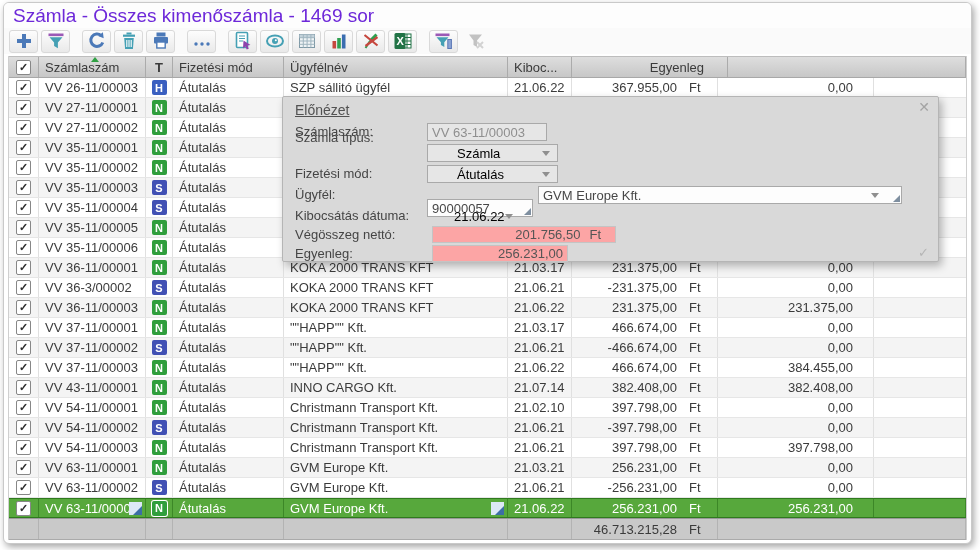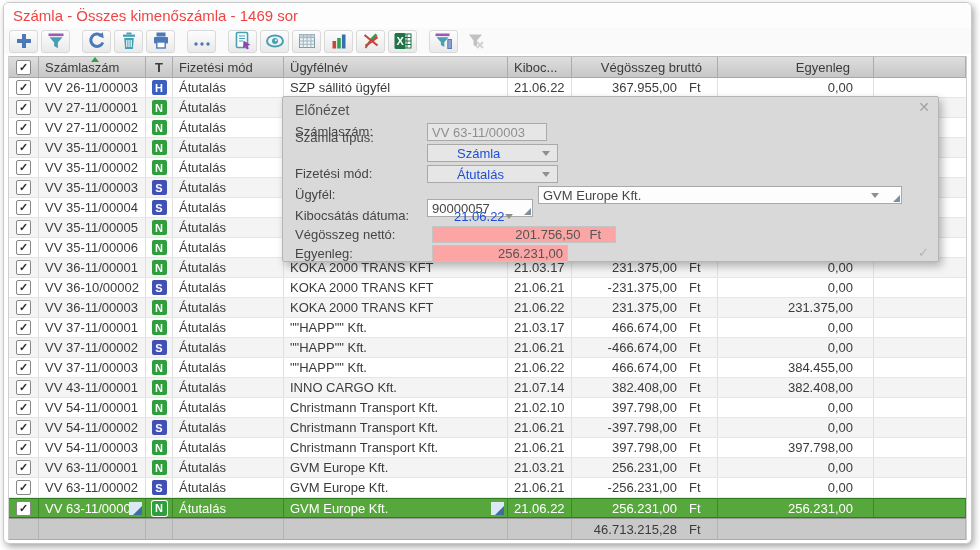--- a/index.html
+++ b/index.html
@@ -1,20 +1,20 @@
 <!DOCTYPE html>
 <html><head>
 <meta charset="utf-8">
 <style>
   html,body{margin:0;padding:0;width:980px;height:550px;background:#fff;overflow:hidden;
     font-family:"Liberation Sans",sans-serif;}
   .window{position:absolute;left:3px;top:2px;width:967px;height:540px;background:#fff;
     border:1px solid #c9c9c9;border-radius:6px;box-shadow:2px 3px 7px rgba(0,0,0,.35);overflow:hidden;}
   
-  .titlebar{height:25px;line-height:26px;padding-left:9px;font-size:15px;color:#ef4444;background:#fdfdfd;}
+  .titlebar{height:25px;line-height:26px;padding-left:9px;font-size:19px;color:#6d28d9;background:#fdfdfd;}
   
   .toolbar{height:26px;display:flex;align-items:center;padding-left:5px;gap:3px;background:#fafafa;}
   .tbtn{width:29px;height:23px;display:flex;align-items:center;justify-content:center;border-radius:3px;
     background:linear-gradient(#fdfdfd,#e9e9e9);border:1px solid #d9d9d9;box-sizing:border-box;}
   .tbtn.gap{margin-left:9px;}
   .tbtn.disabled{background:transparent;border-color:transparent;}
   .ticon{width:20px;height:20px;display:block;}
   .ticon svg{width:20px;height:20px;display:block;}
   
   .table{margin:2px 4px 0 4px;border-left:1px solid #cfcfcf;border-right:1px solid #cfcfcf;}
@@ -50,34 +50,34 @@
   .chip{position:absolute;right:3px;top:3px;width:13px;height:13px;background:#dce8f6;
     display:flex;align-items:flex-end;justify-content:flex-end;}
   .tri{width:0;height:0;border-left:9px solid transparent;border-bottom:9px solid #3c6ea5;}
   .sortmark{position:absolute;top:0;left:52px;width:0;height:0;border-left:4px solid transparent;
     border-right:4px solid transparent;border-bottom:5px solid #2fa043;}
   .thead .c-gross{justify-content:flex-end;padding-right:15px;}
   .thead .c-bal{padding-right:23px;}
   
   .popup{position:absolute;left:278px;top:93px;width:655px;height:164px;background:#d9d9d9;
     border:1px solid #b5b5b5;border-radius:2px;box-shadow:3px 4px 9px rgba(0,0,0,.28);z-index:10;}
-  .ptitle{position:absolute;left:12px;top:5px;font-size:14px;color:#525252;}
+  .ptitle{position:absolute;left:12px;top:5px;font-size:14px;color:#525252;text-decoration:underline;}
   .pclose{position:absolute;right:8px;top:2px;font-size:14px;color:#a3a3a3;cursor:default;}
   .pcheck{position:absolute;right:9px;bottom:1px;font-size:13px;color:#b5b5b5;}
   .plabel{position:absolute;left:12px;height:18px;line-height:18px;font-size:13px;color:#454545;}
   .pfield{position:absolute;height:18px;box-sizing:border-box;font-size:13px;display:flex;
     align-items:center;padding:0 4px;background:#e6e6e6;border:1px solid #a9a9a9;}
   .pfield.white{background:#fdfdfd;color:#474747;}
   .pfield.flat{background:transparent;border-color:transparent;}
   .pfield.sum{background:#fca5a5;border-color:#c4c4c4;color:#555;}
   .dd{width:0;height:0;border-left:4px solid transparent;border-right:4px solid transparent;
     border-top:5px solid #8f8f8f;margin-left:auto;margin-right:3px;}
   .grip{position:absolute;right:1px;bottom:1px;width:0;height:0;border-left:7px solid transparent;
     border-bottom:7px solid #7f8fa0;}
-  .dim{color:#8f8f8f;} .soft{color:#1d4ed8;padding-left:29px;}
+  .dim{color:#8f8f8f;} .soft{color:#000000;padding-left:29px;}
   .rjust{justify-content:flex-end;}
 </style>
 </head>
 <body>
 
 <div class="window">
 
   <div class="titlebar">Számla - Összes kimenőszámla - 1469 sor</div>
 
   <div class="toolbar">
@@ -220,23 +220,20 @@
         </div>
       <div class="c c-pay">
           <span>Fizetési mód</span>
         </div>
       <div class="c c-cust">
           <span>Ügyfélnév</span>
         </div>
       <div class="c c-date">
           <span>Kiboc...</span>
         </div>
-      <div class="c c-gross">
-          <span>Végösszeg bruttó</span>
-        </div>
       <div class="c c-bal">
           <span>Egyenleg</span>
         </div>
       <div class="c c-fill"></div>
     </div>
 
     <div>
         <div class="trow">
           <div class="c c-cb">
             <span class="cb">✓</span>
@@ -495,21 +492,21 @@
             <span class="ft">Ft</span>
           </div>
           <div class="c c-bal">0,00</div>
           <div class="c c-fill"></div>
         </div>
         <div class="trow">
           <div class="c c-cb">
             <span class="cb">✓</span>
           </div>
           <div class="c c-inv">
-            <span>VV 36-10/00002</span>
+            <span>VV 36-3/00002</span>
           </div>
           <div class="c c-t">
             <span class="badge b-S">S</span>
           </div>
           <div class="c c-pay">
             <span>Átutalás</span>
           </div>
           <div class="c c-cust">
             <span>KOKA 2000 TRANS KFT</span>
           </div>

